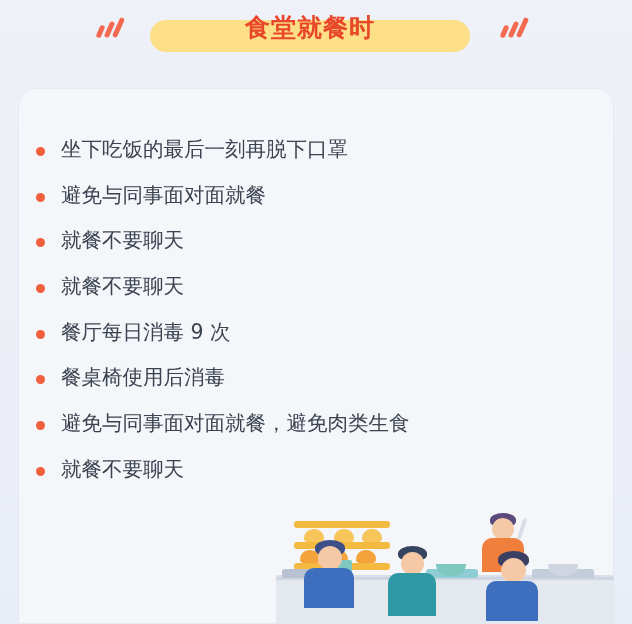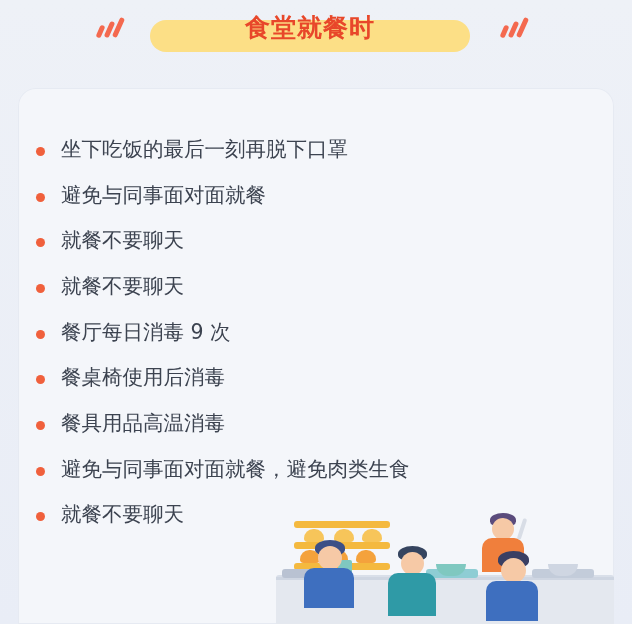--- a/index.html
+++ b/index.html
@@ -286,24 +286,20 @@
       <div class="item">
         <div class="dot"></div>
         <div class="item-text">餐厅每日消毒 9 次</div>
       </div>
       <div class="item">
         <div class="dot"></div>
         <div class="item-text">餐桌椅使用后消毒</div>
       </div>
       <div class="item">
         <div class="dot"></div>
-        <div class="item-text">餐具用品高温消毒</div>
-      </div>
-      <div class="item">
-        <div class="dot"></div>
         <div class="item-text">避免与同事面对面就餐，避免肉类生食</div>
       </div>
       <div class="item">
         <div class="dot"></div>
         <div class="item-text">就餐不要聊天</div>
       </div>
     </div>
 
     <div class="illo">
       <div class="shelf">

